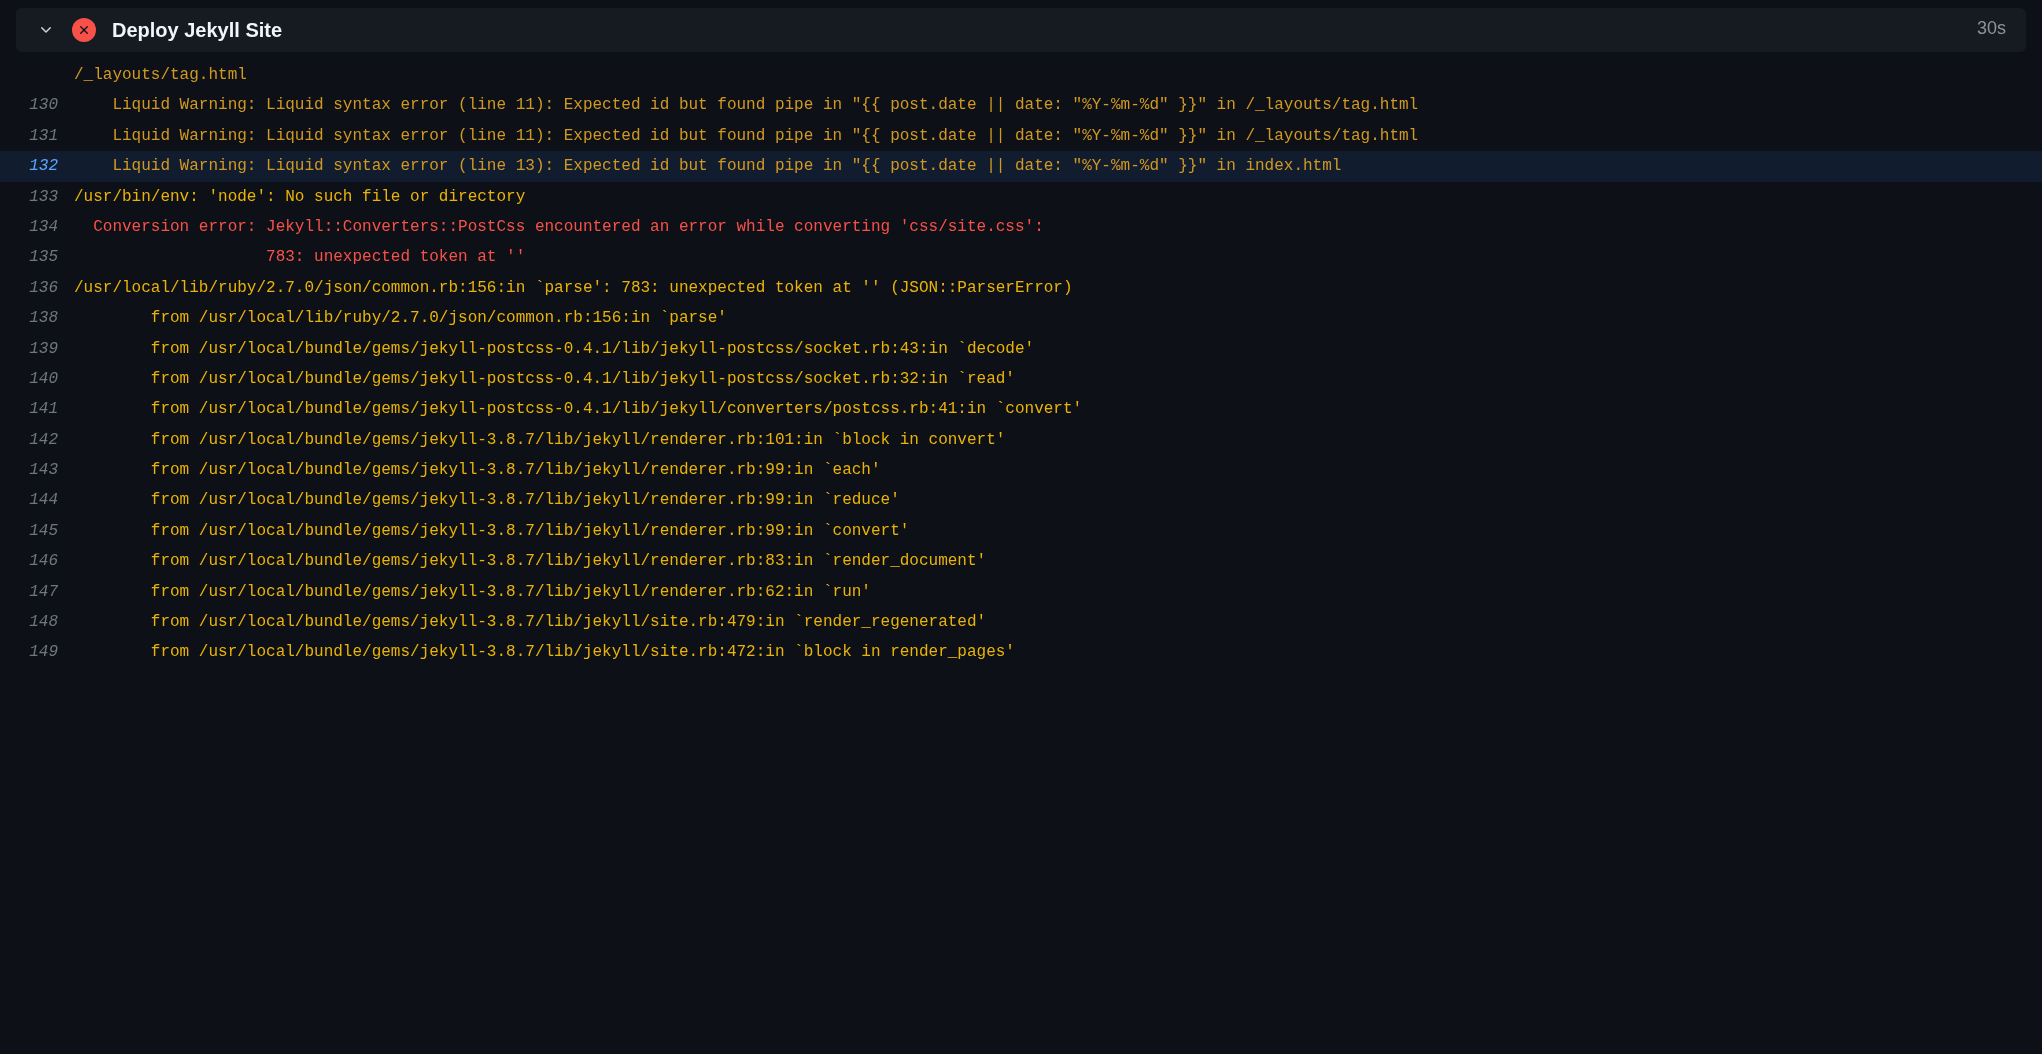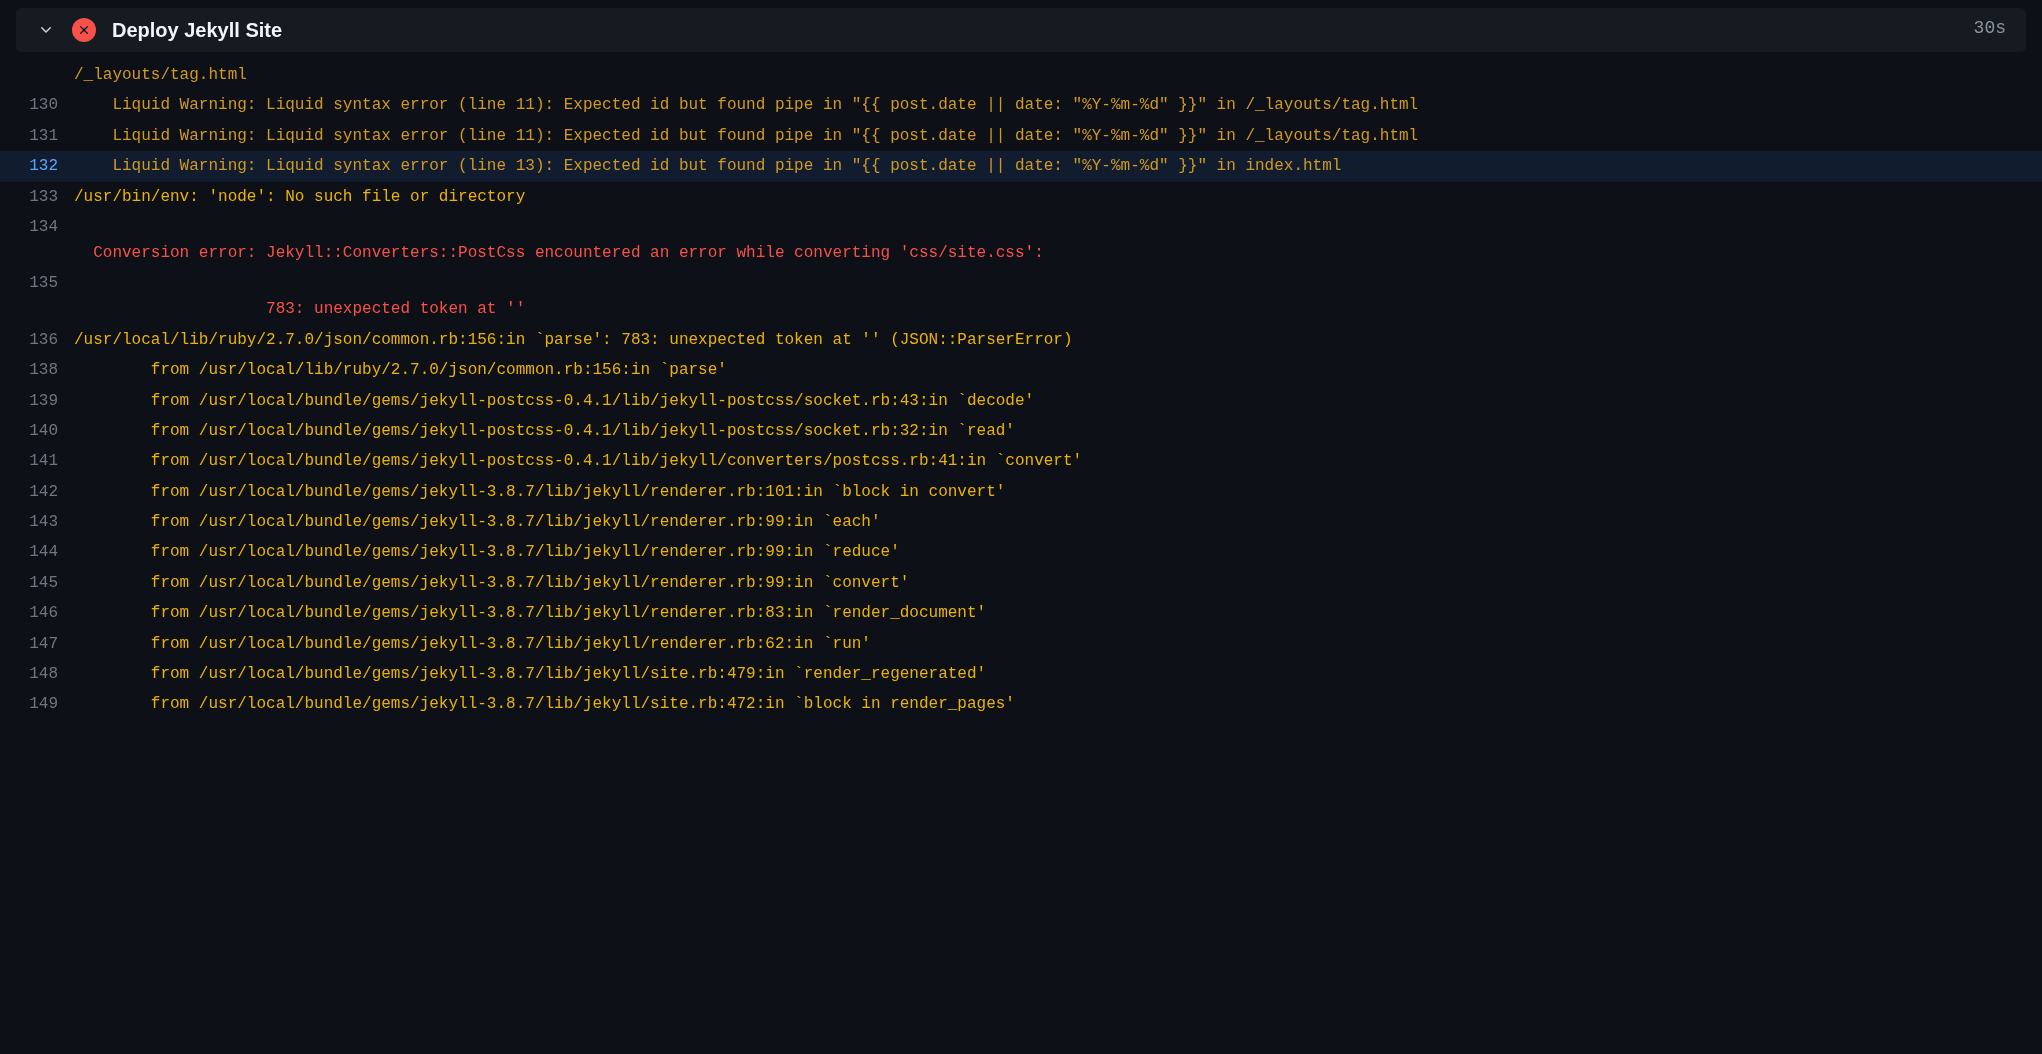--- a/index.html
+++ b/index.html
@@ -43,21 +43,21 @@
       justify-content: center;
     }
     .status-badge svg { fill: #0d1117; }
     .job-title {
       font-family: -apple-system, BlinkMacSystemFont, "Segoe UI", Helvetica, Arial, sans-serif;
       font-size: 20px;
       font-weight: 600;
       color: #f0f6fc;
     }
     .duration {
-      font-family: Liberation Mono, monospace;
+      font-family: Liberation Sans, sans-serif;
       color: #8b949e;
       font-size: 18px;
     }
     .log-container {
       padding: 0 0 8px 0;
     }
     .log-line {
       display: flex;
       align-items: flex-start;
       line-height: 1.9;
@@ -67,32 +67,33 @@
       background: rgba(56, 139, 253, 0.1);
     }
     .line-number {
       width: 58px;
       min-width: 58px;
       text-align: right;
       color: #6e7681;
       user-select: none;
       padding-right: 16px;
       padding-left: 8px;
+      font-style: italic;
     }
     .log-line.highlighted .line-number {
       color: #58a6ff;
     }
     .line-content {
       white-space: pre-wrap;
       word-break: break-all;
       flex: 1;
       padding-right: 16px;
     }
     .c-warn { color: #d29922; }
-    .c-err { color: #f85149; margin-top: 26px; }
+    .c-err { color: #f85149; }
     .c-norm { color: #eab308; }
   </style>
 </head>
 <body>
 
 <div class="header">
   <div class="header-left">
     <div class="chevron">
       <svg viewBox="0 0 16 16" width="16" height="16">
           <path d="M12.78 5.22a.749.749 0 0 1 0 1.06l-4.25 4.25a.749.749 0 0 1-1.06 0L3.22 6.28a.749.749 0 1 1 1.06-1.06L8 8.94l3.72-3.72a.749.749 0 0 1 1.06 0Z"></path>

